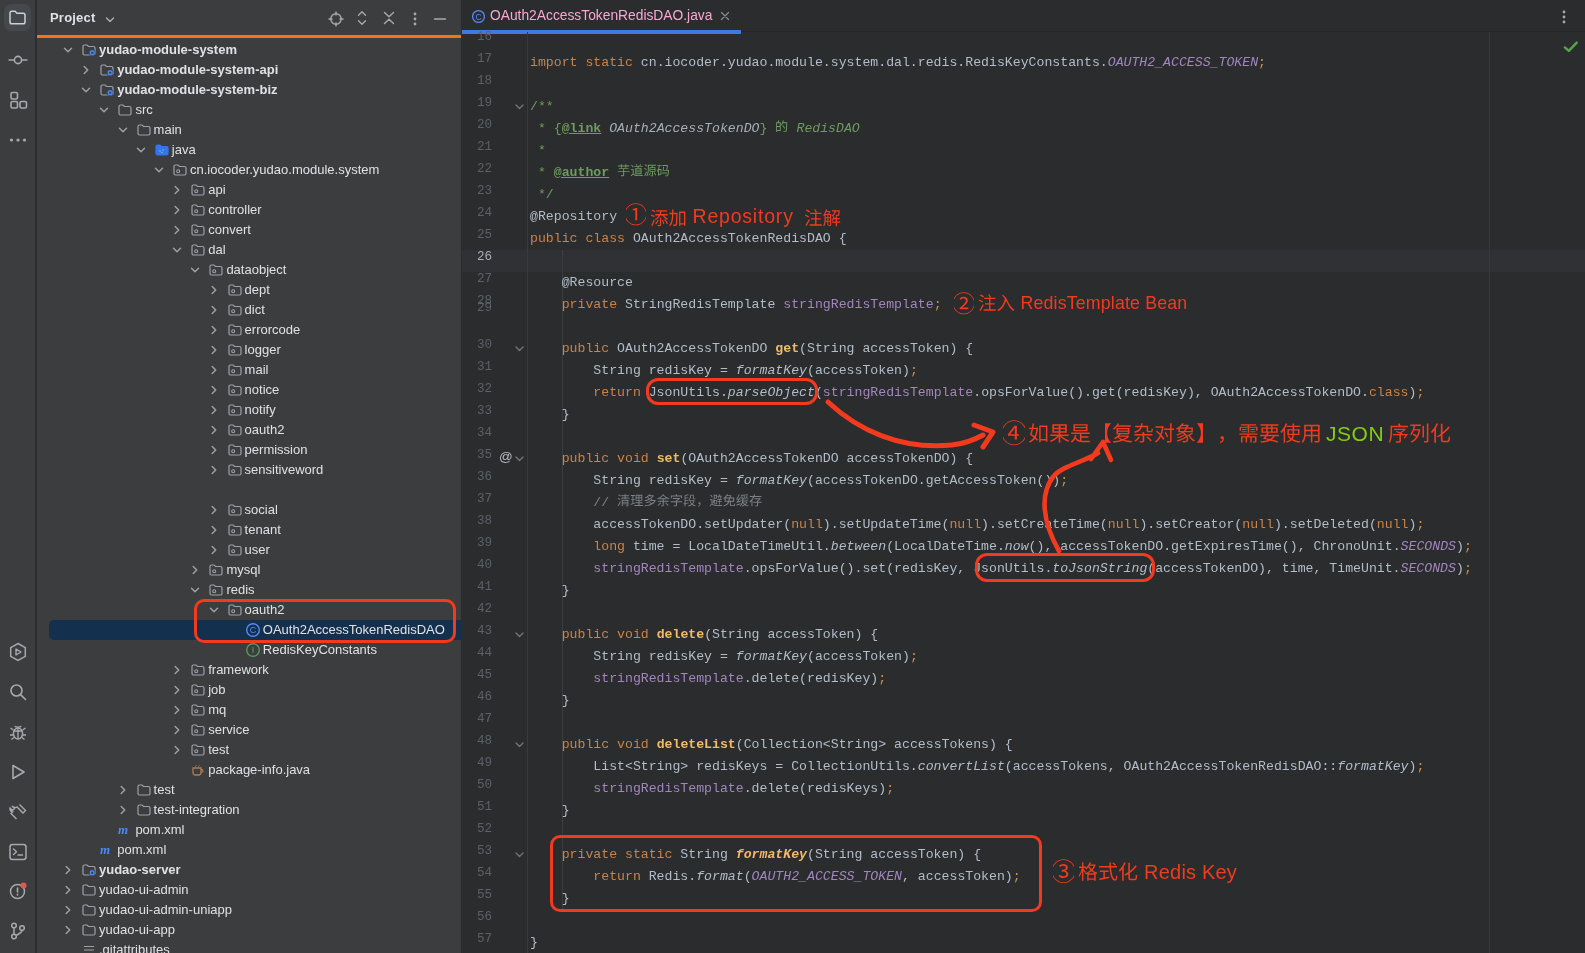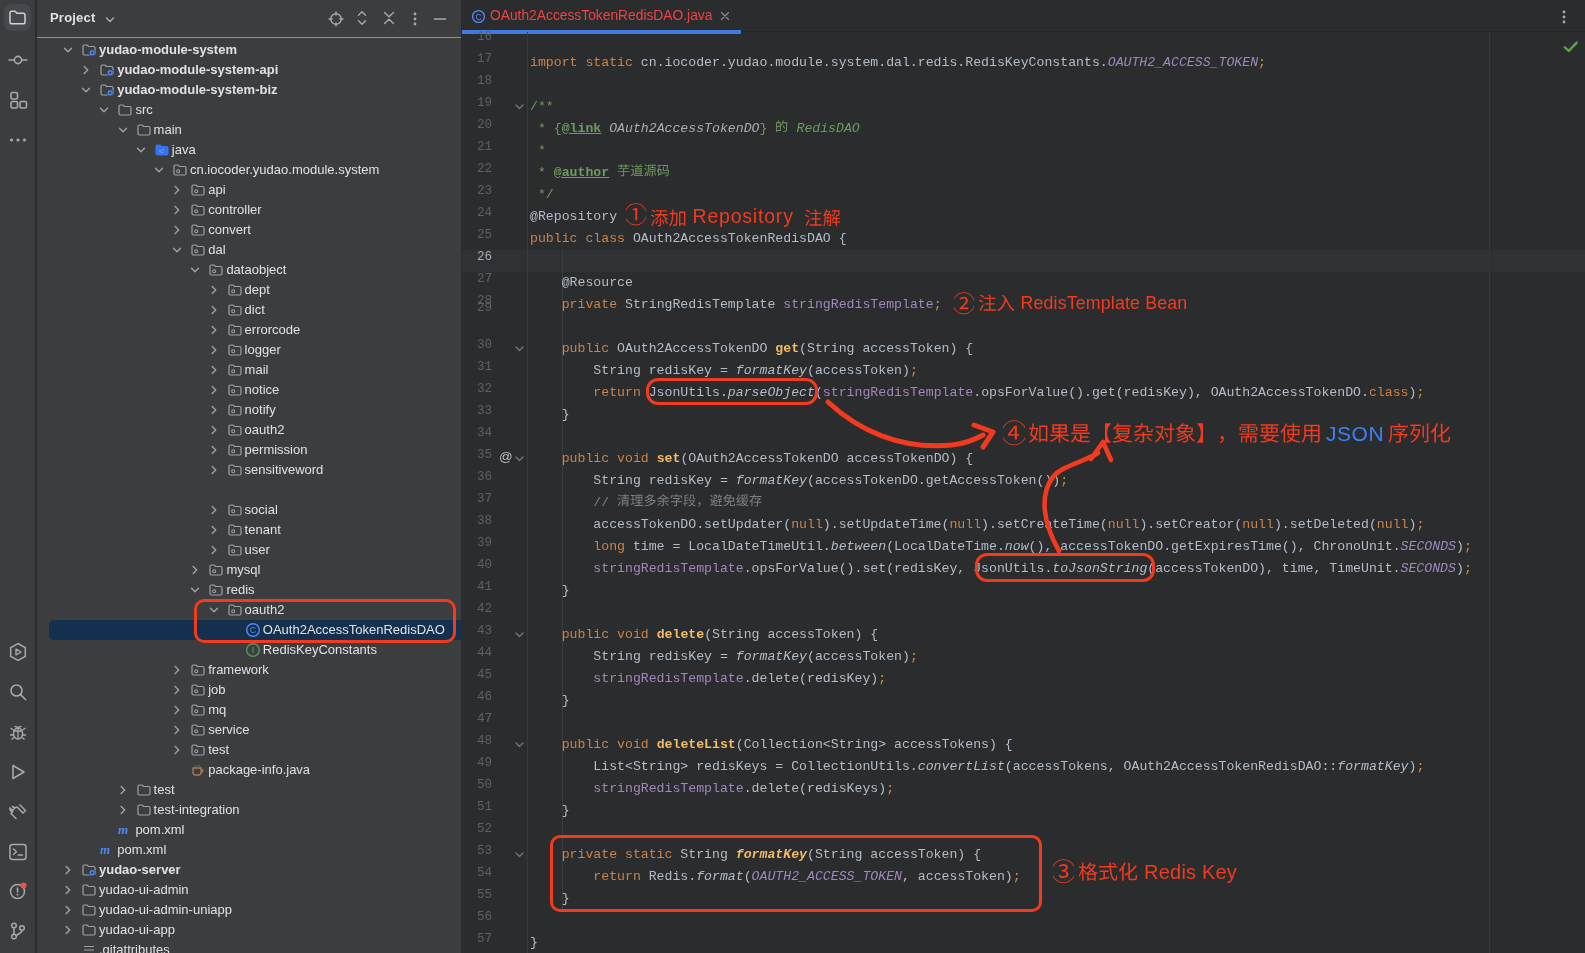--- a/index.html
+++ b/index.html
@@ -1,29 +1,29 @@
 <!DOCTYPE html>
 <html><head><meta charset="utf-8"><style>
 * { margin:0; padding:0; box-sizing:border-box; }
 html,body { width:1585px; height:953px; overflow:hidden; background:#2a2c2e;
   font-family:"Liberation Sans",sans-serif; }
 #stripe { position:absolute; left:0; top:0; width:36px; height:953px; background:#3b3d3f; border-right:1px solid #2d2f31; }
 #tree { position:absolute; left:37px; top:0; width:424px; height:953px; background:#3b3d3f; overflow:hidden; }
-#thead { position:absolute; left:0; top:0; width:424px; height:38px; border-bottom:1px solid #f97316; }
+#thead { position:absolute; left:0; top:0; width:424px; height:38px; border-bottom:3px solid #f97316; }
 #tlabel { position:absolute; left:13px; top:10px; font-size:13px; font-weight:bold; color:#dfe1e5; letter-spacing:0.2px; }
 .trow { position:absolute; left:0; width:424px; height:20px; }
 .selbar { position:absolute; left:12px; top:0; width:412px; height:20px; background:#13304f; border-radius:5px 0 0 5px; }
 .tch { position:absolute; top:2px; }
 .tic { position:absolute; top:2px; width:16px; height:16px; }
 .tlb { position:absolute; top:0; height:20px; line-height:20px; font-size:13px; color:#dfe1e5; white-space:pre; }
 .tlb.b { font-weight:bold; }
 #editor { position:absolute; left:462px; top:0; width:1123px; height:953px; background:#2a2c2e; }
 #tabbar { position:absolute; left:0; top:0; width:1123px; height:32px; border-bottom:1px solid #242628; }
 #tabul { position:absolute; left:0; top:30px; width:279px; height:4px; background:#3f7ae0; }
-#tabtx { position:absolute; left:28px; top:8px; font-size:13.8px; color:#ef4444; }
+#tabtx { position:absolute; left:28px; top:8px; font-size:13.8px; color:#f9a8d4; }
 #caret { position:absolute; left:0; top:249.5px; width:1123px; height:22px; background:#303134; }
 #gut { position:absolute; left:0; top:29.5px; width:66px; height:924px; }
 .gn { position:absolute; right:36px; width:40px; height:22px; line-height:22px; text-align:right; font:12.6px "Liberation Mono"; color:#5c6167; }
 .gn.hi { color:#a9adb5; }
 .fold { position:absolute; left:52px; width:12px; height:22px; } .fold svg { display:block; margin-top:5px; }
 #gutline { position:absolute; left:65px; top:32px; width:1px; height:921px; background:#383a3d; }
 #marginline { position:absolute; left:1027px; top:32px; width:1px; height:921px; background:#36393b; }
 #indent1 { position:absolute; left:100.2px; top:249.5px; width:1px; height:660.0px; background:#3b3e41; }
 #code { position:absolute; left:68px; top:29.5px; width:1055px; height:924px; font:13.2px "Liberation Mono"; }
 .cl { position:absolute; left:0; height:22px; line-height:22px; white-space:pre; color:#b3bdc9; }
@@ -756,21 +756,21 @@
       <path transform="translate(6000,0)" d="M70 -706H410V-635H70ZM385 -706H398L411 -709L460 -695Q439 -501 390 -352Q340 -203 266 -97Q193 10 98 78Q92 69 83 57Q74 45 64 35Q54 24 45 17Q132 -40 202 -140Q272 -240 319 -378Q367 -516 385 -688ZM91 -453 144 -500Q194 -456 246 -405Q298 -354 346 -301Q394 -248 433 -197Q471 -147 495 -104L435 -49Q413 -92 375 -143Q337 -195 290 -249Q244 -303 193 -356Q142 -408 91 -453ZM482 -599H959V-527H482ZM765 -840H839V-22Q839 15 829 35Q819 54 796 64Q774 74 734 77Q693 79 630 79Q628 68 624 54Q620 40 615 26Q610 11 605 0Q652 2 690 2Q728 2 741 2Q754 1 759 -4Q765 -9 765 -22ZM502 -394 563 -422Q587 -388 610 -348Q633 -308 650 -269Q668 -231 676 -201L610 -168Q602 -199 586 -238Q569 -277 548 -318Q526 -359 502 -394Z"></path>
       <path transform="translate(7000,0)" d="M349 -384 399 -423Q476 -379 527 -325Q578 -272 603 -217Q629 -161 632 -111Q636 -61 619 -21Q603 19 569 40Q543 58 519 64Q495 70 463 70Q445 70 423 70Q400 69 375 68Q374 52 369 33Q363 14 355 -1Q382 2 407 3Q432 3 450 3Q470 3 488 0Q505 -3 520 -13Q549 -32 557 -73Q565 -114 548 -168Q530 -221 482 -278Q433 -334 349 -384ZM456 -330 509 -303Q477 -275 433 -248Q389 -222 339 -198Q288 -175 238 -156Q187 -137 140 -124Q133 -136 120 -152Q108 -168 98 -177Q159 -191 227 -215Q295 -239 356 -269Q416 -299 456 -330ZM531 -235 585 -206Q545 -169 490 -134Q436 -100 375 -69Q313 -39 250 -15Q187 10 129 27Q121 13 108 -4Q95 -21 84 -30Q142 -44 205 -65Q268 -87 329 -114Q389 -141 441 -172Q493 -203 531 -235ZM313 -773H608V-713H313ZM515 -619 576 -600Q536 -507 465 -441Q394 -375 301 -329Q209 -284 103 -254Q100 -262 93 -272Q86 -283 78 -293Q71 -303 65 -310Q169 -334 258 -374Q347 -415 414 -475Q480 -536 515 -619ZM801 -396 861 -351Q821 -324 773 -297Q726 -270 678 -246Q630 -222 589 -204L542 -244Q583 -263 630 -289Q678 -315 723 -344Q768 -372 801 -396ZM231 -578V-470H775V-578ZM160 -636H849V-411H160ZM341 -844 420 -828Q365 -753 287 -677Q209 -601 102 -538Q97 -547 88 -557Q79 -567 70 -576Q60 -585 52 -590Q119 -627 174 -670Q229 -713 272 -758Q314 -803 341 -844ZM581 -773H597L609 -777L660 -743Q644 -716 622 -686Q601 -656 577 -630Q553 -604 531 -584Q521 -592 505 -602Q489 -613 476 -620Q496 -638 516 -662Q537 -686 554 -712Q571 -738 581 -759ZM703 -306Q720 -259 754 -207Q788 -154 838 -109Q888 -63 953 -36Q945 -29 935 -17Q925 -6 916 6Q908 18 903 29Q837 -4 786 -56Q735 -107 700 -164Q665 -222 646 -271Z"></path>
       <path transform="translate(8000,0)" d="M334 86H34V81Q89 34 134 -34Q178 -103 205 -191Q232 -279 232 -380Q232 -482 205 -569Q178 -657 134 -726Q89 -795 34 -841V-846H334Z"></path>
       <path transform="translate(9000,0)" d="M157 107 135 54Q196 29 229 -10Q261 -49 261 -106L243 -190L297 -114Q286 -101 272 -97Q258 -92 244 -92Q213 -92 191 -110Q169 -128 169 -163Q169 -199 192 -217Q214 -235 245 -235Q287 -235 308 -204Q330 -172 330 -120Q330 -39 283 20Q236 79 157 107Z"></path>
       <path transform="translate(10000,0)" d="M134 -800H865V-740H134ZM65 -356H938V-295H65ZM194 -571H409V-521H194ZM172 -466H410V-416H172ZM585 -466H830V-415H585ZM585 -571H806V-521H585ZM461 -777H533V-389H461ZM362 -184H431V72H362ZM584 -184H653V72H584ZM76 -681H925V-490H855V-626H144V-490H76ZM143 -224H828V-162H214V78H143ZM809 -224H882V5Q882 31 876 46Q870 60 851 68Q832 77 803 78Q775 80 734 80Q732 66 724 48Q717 31 710 17Q740 18 764 18Q787 18 795 17Q804 17 807 14Q809 11 809 4ZM462 -334 543 -330Q530 -290 515 -252Q500 -213 487 -185L421 -192Q433 -222 444 -262Q456 -303 462 -334Z"></path>
       <path transform="translate(11000,0)" d="M54 -298H947V-231H54ZM69 -797H930V-730H69ZM692 -271 763 -250Q729 -169 671 -112Q613 -54 530 -16Q447 22 337 45Q227 67 90 78Q86 62 77 44Q69 26 59 13Q235 3 361 -28Q487 -58 569 -117Q650 -176 692 -271ZM186 -101 240 -154Q336 -137 432 -116Q527 -95 617 -72Q706 -49 785 -25Q863 -1 924 22L860 80Q785 49 678 17Q572 -16 446 -46Q321 -76 186 -101ZM342 -772H413V-422H342ZM576 -772H647V-422H576ZM190 -583V-447H814V-583ZM119 -645H888V-386H119ZM186 -101Q221 -139 259 -189Q296 -239 331 -292Q366 -345 390 -393L466 -375Q442 -327 408 -276Q375 -226 340 -180Q305 -134 276 -101Z"></path>
       <path transform="translate(12000,0)" d="M321 -729H962V-660H321ZM420 -499V-349H857V-499ZM350 -562H929V-285H350ZM413 -265Q460 -186 541 -129Q623 -72 732 -36Q842 0 972 14Q964 22 955 34Q946 46 939 58Q932 71 927 82Q794 62 683 21Q572 -21 488 -87Q404 -152 350 -244ZM599 -836H672V-394Q672 -336 666 -279Q660 -222 641 -169Q622 -116 584 -69Q546 -22 485 17Q423 56 330 83Q325 75 317 63Q309 52 301 40Q293 28 284 21Q374 -2 432 -35Q490 -68 524 -109Q557 -151 573 -197Q589 -244 594 -294Q599 -344 599 -394ZM278 -842 348 -820Q314 -736 269 -654Q223 -572 171 -500Q118 -428 63 -372Q59 -381 52 -395Q44 -409 36 -423Q28 -437 21 -446Q71 -494 119 -558Q167 -621 208 -694Q249 -766 278 -842ZM173 -581 243 -652 245 -651V84H173Z"></path>
       <path transform="translate(13000,0)" d="M196 -770H843V-698H196ZM196 -537H841V-466H196ZM190 -298H843V-227H190ZM153 -770H227V-407Q227 -350 222 -285Q217 -220 204 -153Q190 -87 163 -26Q135 35 90 85Q85 77 74 68Q63 58 52 49Q41 40 32 36Q74 -11 98 -66Q122 -121 134 -179Q146 -238 150 -296Q153 -354 153 -407ZM813 -770H887V-22Q887 14 877 33Q866 52 841 62Q816 71 771 73Q726 75 655 74Q652 60 645 39Q637 17 629 2Q664 3 697 3Q729 4 753 3Q777 3 786 3Q801 2 807 -3Q813 -8 813 -22ZM467 -743H543V71H467Z"></path>
     </svg>
     <span style="display:inline-block;width:4.0px"></span>
-    <span style="font:21.0px 'Liberation Sans',sans-serif;letter-spacing:0.50px;color:#3b82f6;white-space:pre">JSON</span>
+    <span style="font:21.0px 'Liberation Sans',sans-serif;letter-spacing:0.50px;color:#84cc16;white-space:pre">JSON</span>
     <span style="display:inline-block;width:4.0px"></span>
     <svg class="cj an" style="width:63.0px;height:22.1px;vertical-align:-3.78px" viewBox="0 -855 3000 1050" fill="#f23b1e">
       <path transform="translate(0,0)" d="M288 -587H796V-525H288ZM230 -336H890V-271H230ZM542 -310H617V-7Q617 27 607 44Q597 61 569 70Q542 78 497 79Q451 81 383 81Q381 65 373 46Q365 26 357 11Q394 12 427 12Q459 13 484 12Q508 12 517 12Q532 11 537 7Q542 3 542 -8ZM869 -336H882L895 -340L949 -317Q910 -263 869 -208Q827 -154 789 -116L729 -146Q763 -179 801 -229Q839 -278 869 -325ZM772 -587H791L808 -591L857 -554Q822 -519 778 -483Q734 -448 685 -417Q636 -386 589 -364Q582 -374 569 -387Q557 -400 548 -408Q589 -427 632 -456Q674 -484 712 -515Q749 -545 772 -572ZM157 -728H951V-658H157ZM120 -728H193V-450Q193 -392 189 -323Q186 -254 175 -182Q165 -111 145 -42Q125 26 94 83Q88 76 76 68Q64 60 52 53Q40 45 31 41Q61 -13 79 -76Q97 -138 106 -204Q115 -270 118 -333Q120 -396 120 -450ZM371 -437 416 -481Q463 -462 517 -437Q571 -413 621 -388Q672 -364 705 -344L658 -294Q626 -313 577 -339Q528 -364 474 -390Q420 -417 371 -437ZM471 -824 543 -845Q561 -815 580 -778Q599 -741 608 -716L532 -691Q523 -717 505 -755Q487 -793 471 -824Z"></path>
       <path transform="translate(1000,0)" d="M61 -786H571V-714H61ZM233 -757 306 -744Q286 -652 257 -566Q229 -480 192 -406Q156 -333 111 -276Q105 -284 95 -293Q84 -302 73 -312Q61 -321 53 -326Q97 -377 131 -445Q165 -513 191 -593Q216 -673 233 -757ZM230 -563H483V-494H209ZM468 -563H482L495 -566L541 -552Q516 -379 458 -254Q400 -128 315 -45Q231 38 124 85Q119 76 112 64Q104 52 96 41Q87 30 79 22Q177 -16 257 -93Q337 -170 392 -284Q447 -397 468 -549ZM181 -302 224 -357Q253 -339 285 -316Q317 -293 346 -270Q375 -248 392 -229L348 -166Q330 -185 302 -209Q274 -233 242 -257Q210 -282 181 -302ZM642 -724H716V-164H642ZM848 -835H924V-18Q924 17 914 35Q904 53 882 63Q860 71 823 74Q786 76 728 76Q726 62 718 40Q711 19 703 3Q744 4 779 5Q814 5 826 4Q838 4 843 -1Q848 -5 848 -17Z"></path>
       <path transform="translate(2000,0)" d="M516 -822H596V-79Q596 -38 607 -25Q618 -13 654 -13Q663 -13 686 -13Q708 -13 735 -13Q762 -13 785 -13Q809 -13 820 -13Q846 -13 859 -31Q872 -49 878 -96Q884 -142 887 -228Q898 -220 911 -213Q924 -205 937 -200Q951 -194 962 -191Q957 -97 945 -42Q933 13 905 37Q877 62 824 62Q817 62 799 62Q782 62 758 62Q735 62 712 62Q688 62 671 62Q653 62 646 62Q596 62 568 49Q540 37 528 6Q516 -26 516 -81ZM867 -695 939 -647Q868 -547 775 -458Q682 -370 580 -298Q478 -225 377 -173Q371 -182 362 -192Q353 -202 342 -213Q332 -223 322 -230Q421 -279 522 -350Q622 -421 712 -509Q802 -597 867 -695ZM313 -840 387 -817Q352 -732 305 -650Q257 -568 203 -496Q149 -424 92 -369Q88 -377 79 -391Q70 -405 60 -419Q50 -434 42 -442Q96 -490 147 -554Q197 -617 240 -691Q282 -764 313 -840ZM207 -592 285 -669 286 -668V80H207Z"></path>
     </svg>
   </div>
 <div style="position:absolute;left:1053.0px;top:857.0px;height:30.0px;display:flex;align-items:center;white-space:nowrap">
     <svg class="cj an" style="width:21.1px;height:26.9px;vertical-align:-3.60px" viewBox="88 -855 824 1050" fill="#f23b1e">
       <path transform="translate(0,0)" d="M500 86Q404 86 319 50Q235 14 171 -51Q106 -115 70 -199Q34 -284 34 -380Q34 -476 70 -561Q106 -645 171 -709Q235 -774 319 -810Q404 -846 500 -846Q596 -846 681 -810Q765 -774 829 -709Q894 -645 930 -561Q966 -476 966 -380Q966 -283 929 -198Q893 -114 829 -50Q764 14 680 50Q596 86 500 86ZM500 54Q590 54 669 21Q747 -13 807 -73Q867 -133 901 -211Q934 -290 934 -380Q934 -470 901 -549Q867 -627 807 -687Q747 -747 669 -781Q590 -814 500 -814Q409 -814 330 -780Q252 -746 192 -686Q133 -626 99 -548Q66 -469 66 -380Q66 -290 99 -211Q133 -133 193 -73Q253 -13 331 21Q410 54 500 54ZM495 -115Q428 -115 380 -137Q332 -159 304 -189L344 -242Q370 -218 406 -200Q442 -181 493 -181Q542 -181 573 -205Q604 -229 604 -269Q604 -299 587 -320Q571 -341 532 -353Q492 -365 424 -365V-426Q514 -426 550 -451Q585 -476 585 -515Q585 -551 560 -571Q534 -592 490 -592Q455 -592 424 -578Q393 -565 368 -540L325 -591Q359 -621 400 -639Q441 -657 492 -657Q569 -657 618 -621Q668 -586 668 -520Q668 -475 639 -446Q611 -416 566 -400V-397Q618 -385 653 -351Q688 -318 688 -265Q688 -218 662 -184Q636 -151 592 -133Q548 -115 495 -115Z"></path>

